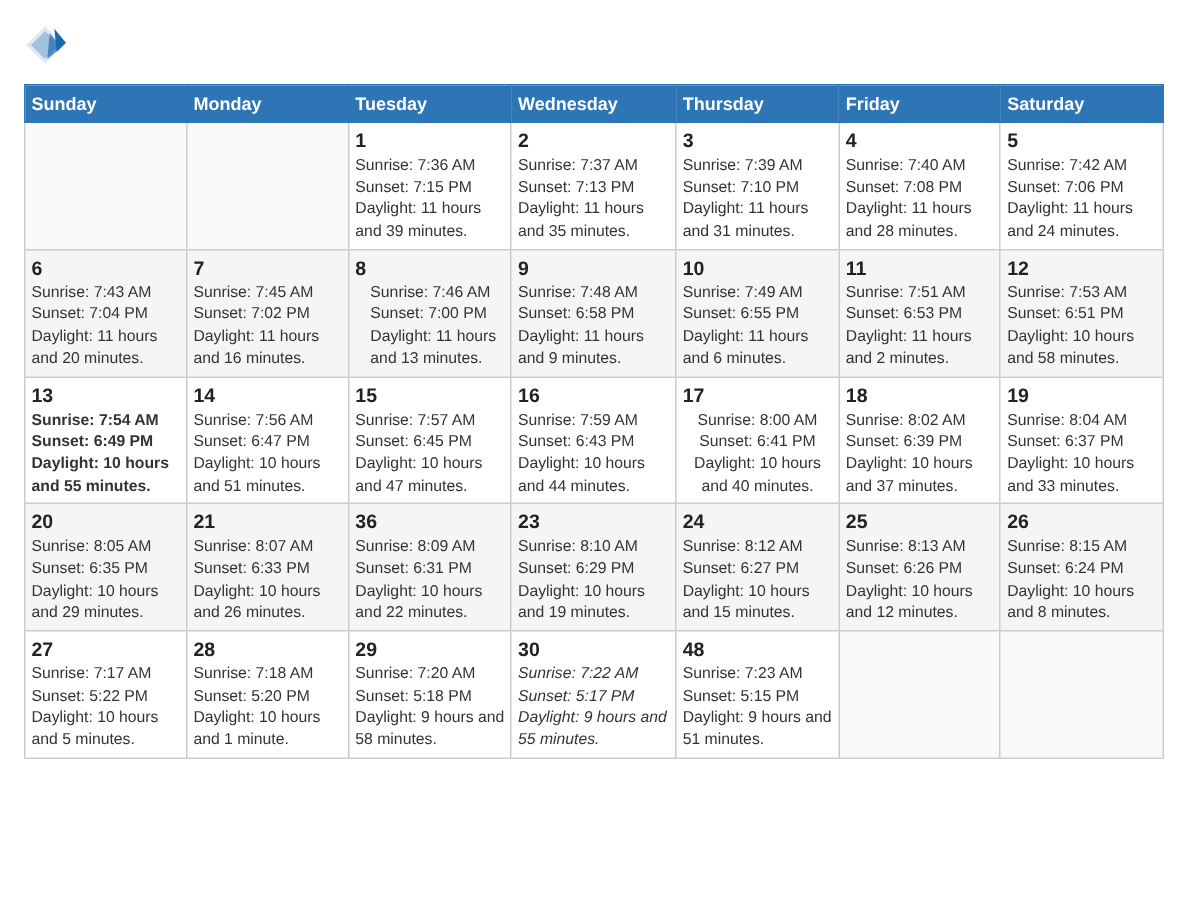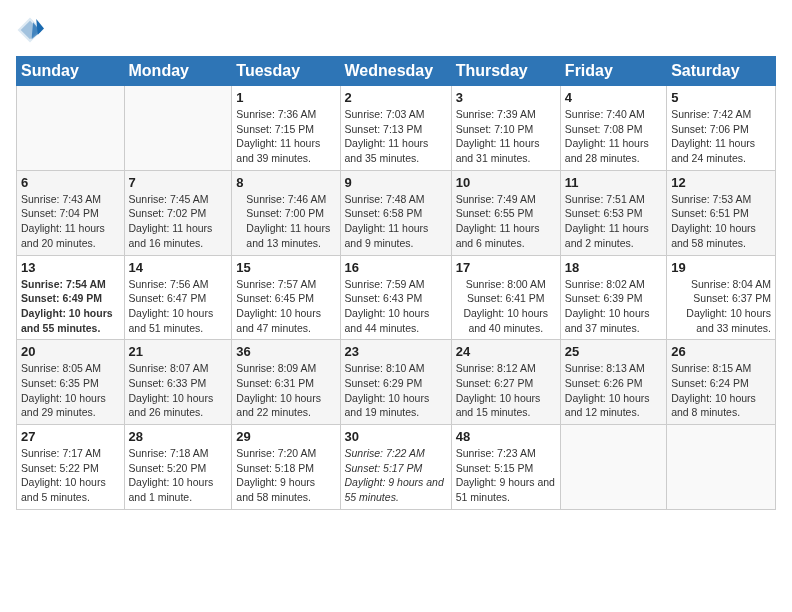--- a/index.html
+++ b/index.html
@@ -55,21 +55,21 @@
     .calendar-table {
       width: 100%;
       border-collapse: collapse;
       font-size: 11px;
     }
     .calendar-table thead th {
       background: #2e75b6;
       color: #fff;
       padding: 5px 4px;
       text-align: left;
-      font-size: 16px;
+      font-size: 12px;
       font-weight: bold;
       border: 1px solid #2e75b6;
     }
     .calendar-table tbody td {
       vertical-align: top;
       border: 1px solid #ccc;
       padding: 4px;
       min-height: 80px;
       width: 113px;
     }
@@ -130,21 +130,21 @@
         <td class="empty-cell"></td>
         <td class="empty-cell"></td>
         <td>
           <span class="day-number">1</span>
           <div class="day-info" style="white-space: pre-line;">Sunrise: 7:36 AM
 Sunset: 7:15 PM
 Daylight: 11 hours and 39 minutes.</div>
         </td>
         <td>
           <span class="day-number">2</span>
-          <div class="day-info" style="white-space: pre-line;">Sunrise: 7:03 AM
+          <div class="day-info" style="white-space: pre-line;">Sunrise: 7:37 AM
 Sunset: 7:13 PM
 Daylight: 11 hours and 35 minutes.</div>
         </td>
         <td>
           <span class="day-number">3</span>
           <div class="day-info" style="white-space: pre-line;">Sunrise: 7:39 AM
 Sunset: 7:10 PM
 Daylight: 11 hours and 31 minutes.</div>
         </td>
         <td>
@@ -236,21 +236,21 @@
 Daylight: 10 hours and 40 minutes.</div>
         </td>
         <td>
           <span class="day-number">18</span>
           <div class="day-info" style="white-space: pre-line;">Sunrise: 8:02 AM
 Sunset: 6:39 PM
 Daylight: 10 hours and 37 minutes.</div>
         </td>
         <td>
           <span class="day-number">19</span>
-          <div class="day-info" style="white-space: pre-line; text-align: right;">Sunrise: 8:04 AM
+          <div class="day-info" style="white-space: pre-line;">Sunrise: 8:04 AM
 Sunset: 6:37 PM
 Daylight: 10 hours and 33 minutes.</div>
         </td>
       </tr>
       <tr class="row-odd">
         <td>
           <span class="day-number">20</span>
           <div class="day-info" style="white-space: pre-line;">Sunrise: 8:05 AM
 Sunset: 6:35 PM
 Daylight: 10 hours and 29 minutes.</div>

